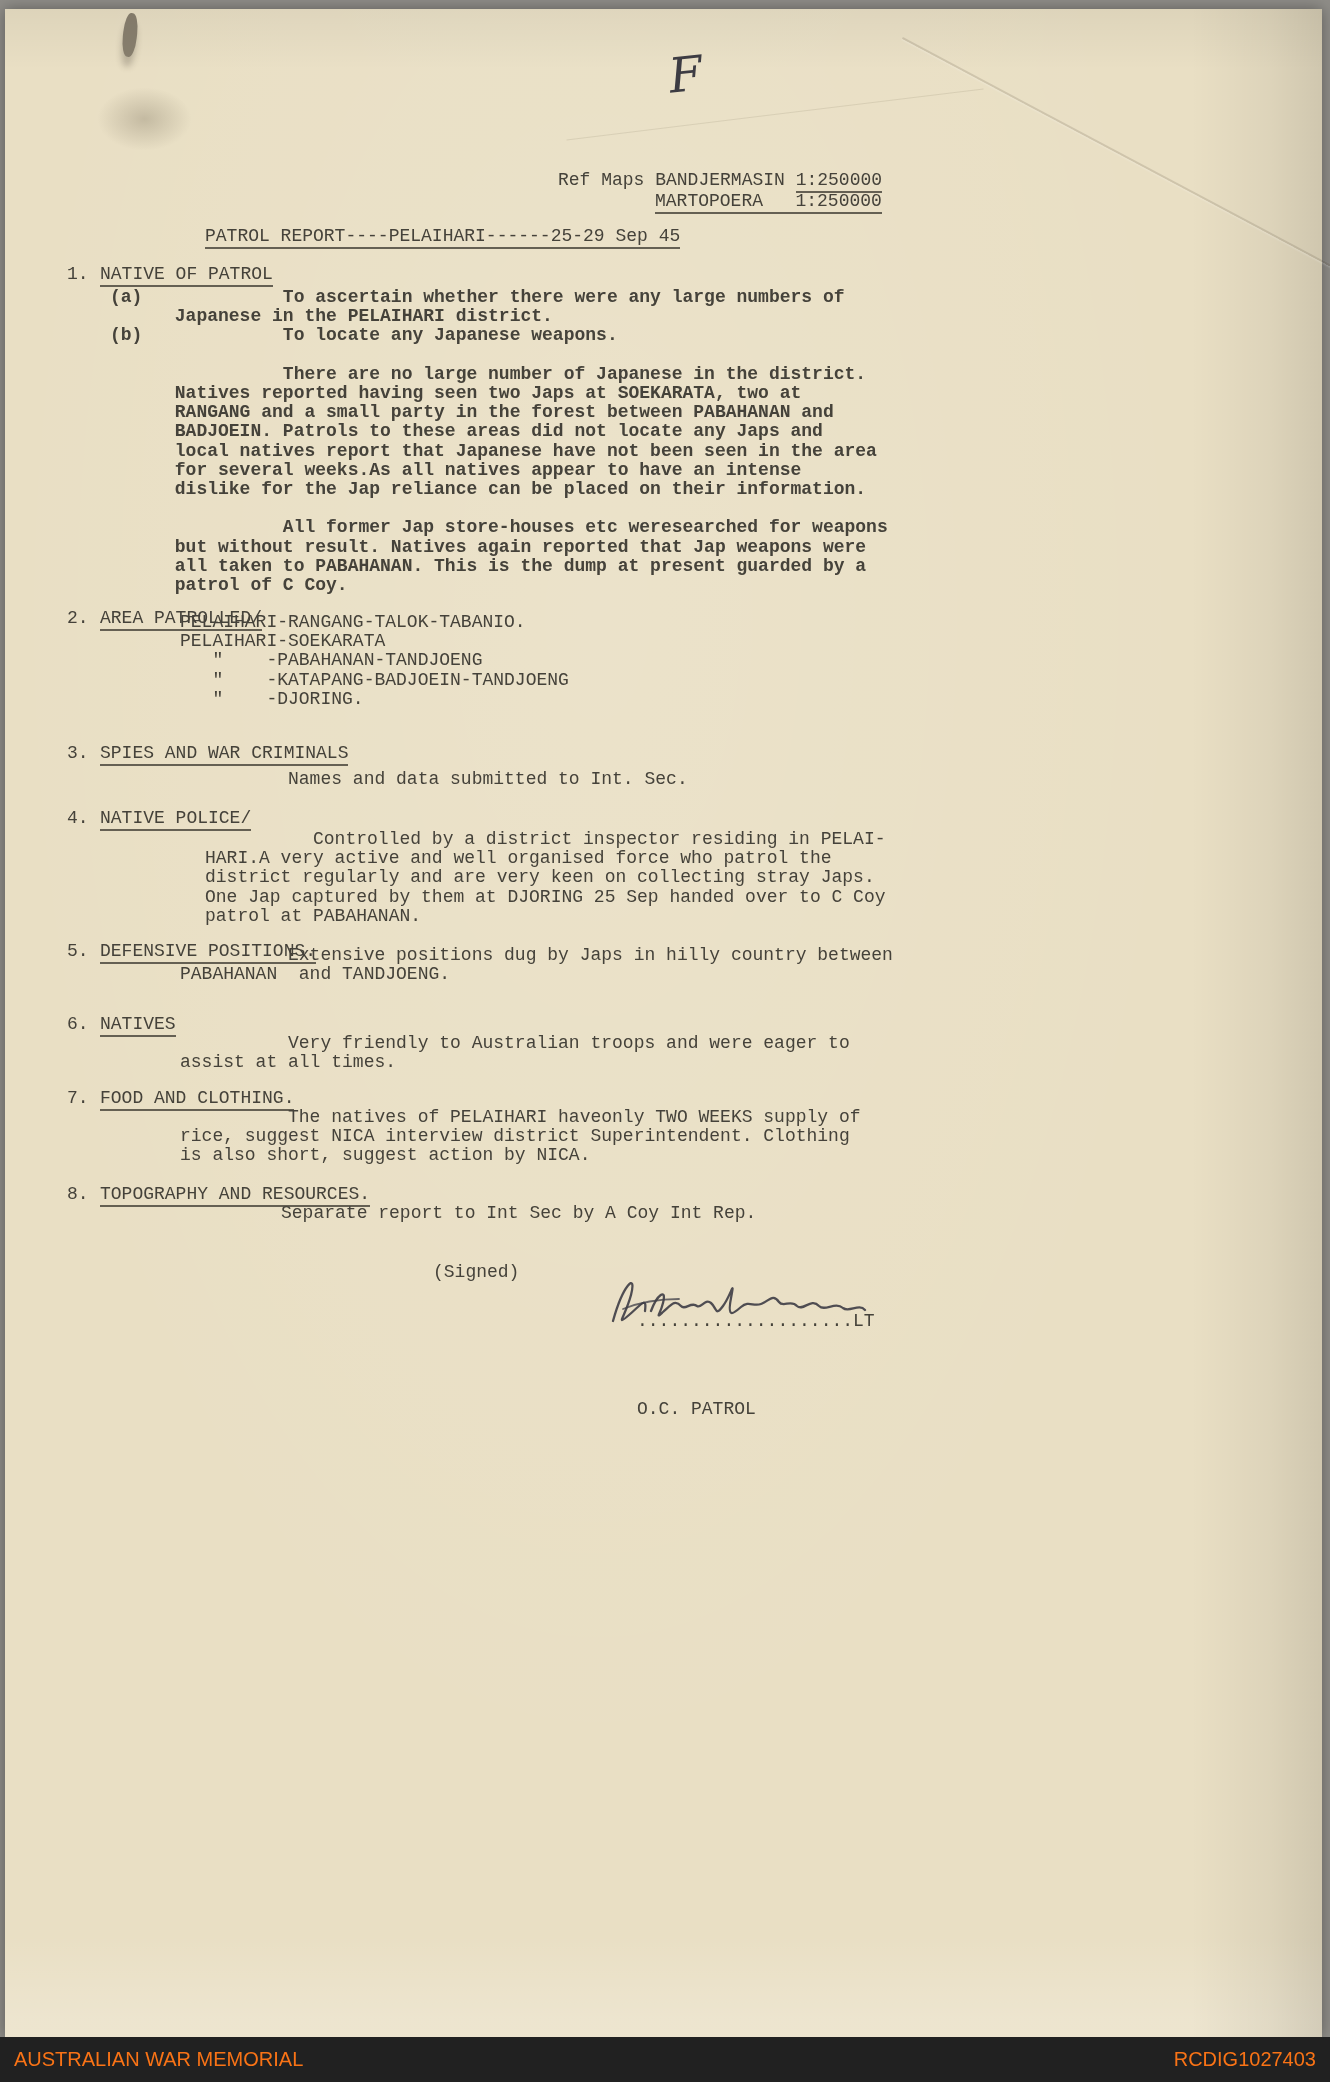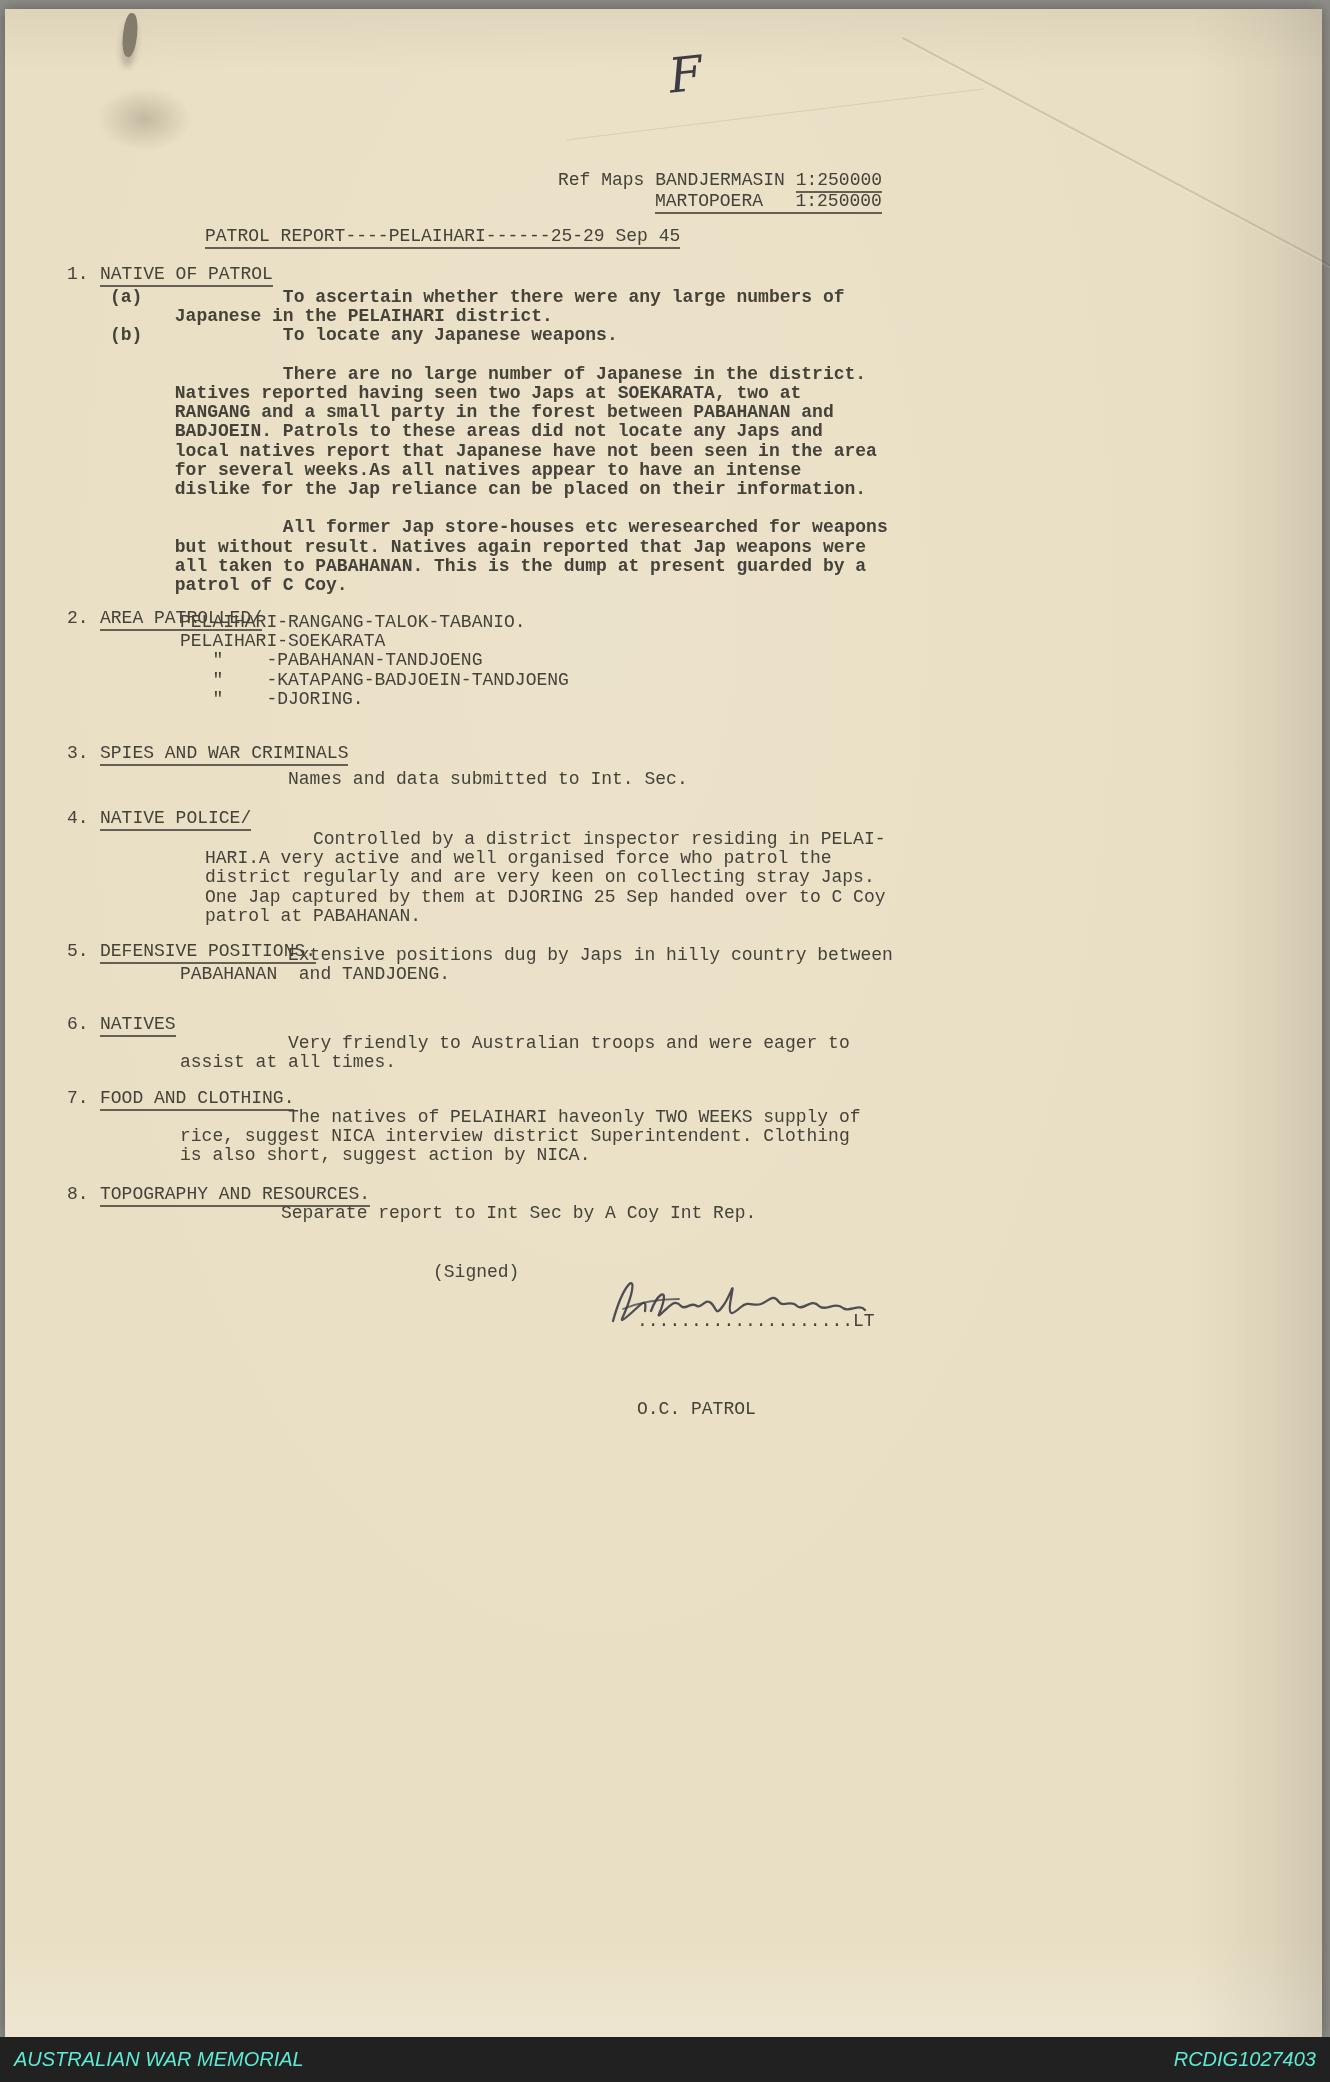--- a/index.html
+++ b/index.html
@@ -72,24 +72,24 @@
 
   .signed { position:absolute; left:428px; top:1254px; white-space:pre; }
 
   .sig-svg { position:absolute; left:598px; top:1256px; }
   .sig-line { position:absolute; left:632px; top:1303px; white-space:pre; }
   .sig-line .rank { }
   .sig-role { position:absolute; left:632px; top:1391px; white-space:pre; }
 
   .footer {
     position:absolute; left:0; bottom:0; width:1330px; height:45px;
-    background:#212121; color:#5eead4;
+    background:#212121; color:#f97316;
     font-family:"Liberation Sans","DejaVu Sans",sans-serif; font-size:20px;
     display:flex; align-items:center; justify-content:space-between;
-    padding:0 14px; box-sizing:border-box;font-style:italic;
+    padding:0 14px; box-sizing:border-box;
   }
 </style>
 </head>
 <body>
 
 <div class="scan">
   <div class="paper">
 
     <div class="stain-1"></div>
     <div class="stain-2"></div>

